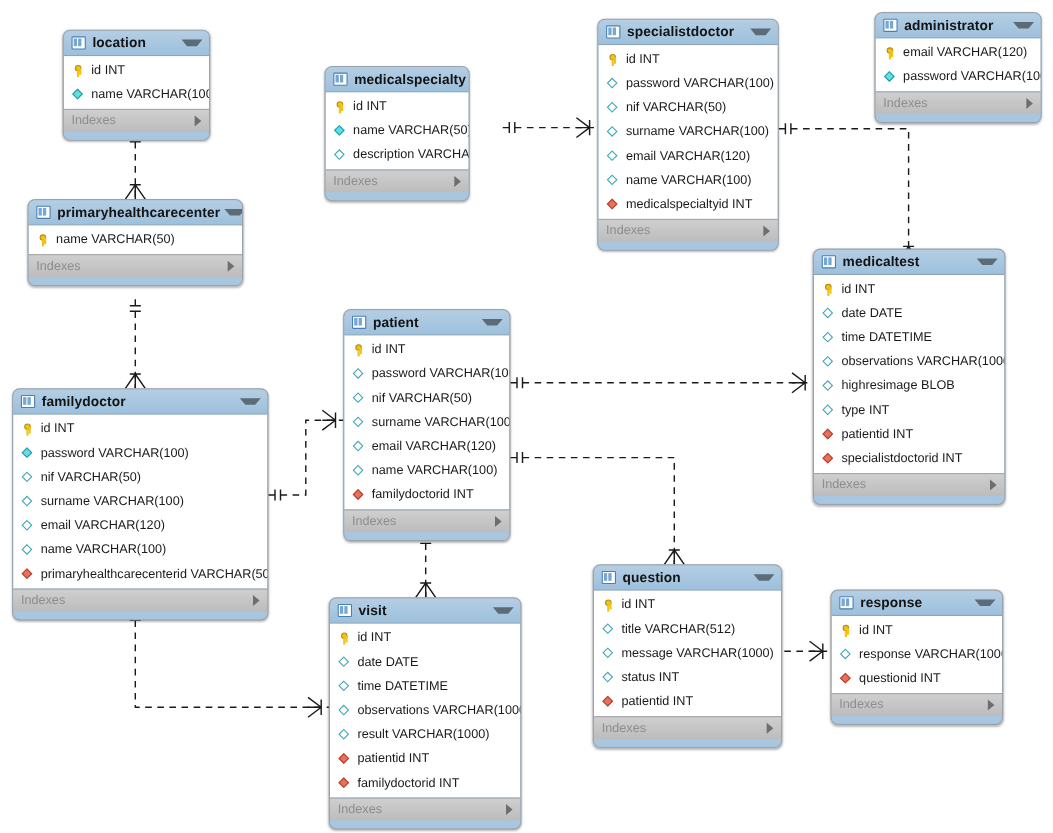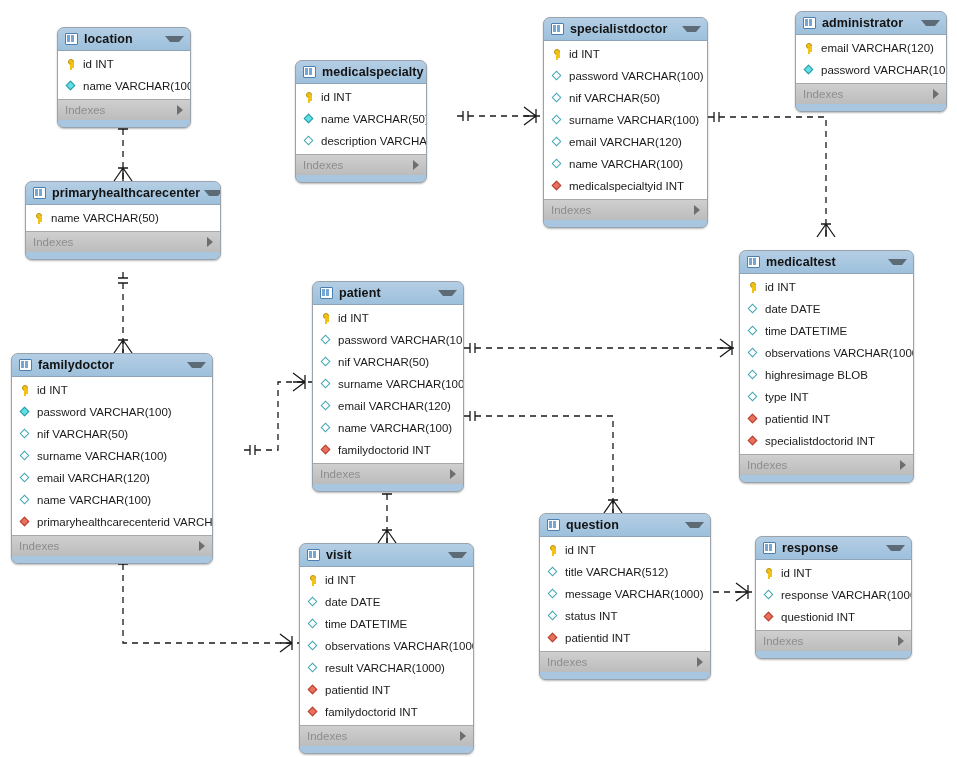--- a/index.html
+++ b/index.html
@@ -303,21 +303,21 @@
           <span class="gl key"></span>
           <span>name VARCHAR(50)</span>
         </div>
       </div>
       <div class="tbl-idx">
         <span class="idx-label">Indexes</span>
         <span class="idx-caret"></span>
       </div>
       <div class="tbl-foot"></div>
     </div>
-    <div class="tbl" style="left: 739px; top: 250px; width: 175px;">
+    <div class="tbl" style="left: 739px; top: 226px; width: 175px;">
       <div class="tbl-head">
         <span class="tbl-ico"></span>
         <span class="tbl-name">medicaltest</span>
         <span class="caret"></span>
       </div>
       <div class="tbl-cols">
         <div class="col">
           <span class="gl key"></span>
           <span>id INT</span>
         </div>
@@ -391,21 +391,21 @@
           <span class="gl dia fk"></span>
           <span>familydoctorid INT</span>
         </div>
       </div>
       <div class="tbl-idx">
         <span class="idx-label">Indexes</span>
         <span class="idx-caret"></span>
       </div>
       <div class="tbl-foot"></div>
     </div>
-    <div class="tbl" style="left: 11px; top: 353px; width: 202px;">
+    <div class="tbl" style="left: 11px; top: 353px; width: 233px;">
       <div class="tbl-head">
         <span class="tbl-ico"></span>
         <span class="tbl-name">familydoctor</span>
         <span class="caret"></span>
       </div>
       <div class="tbl-cols">
         <div class="col">
           <span class="gl key"></span>
           <span>id INT</span>
         </div>

